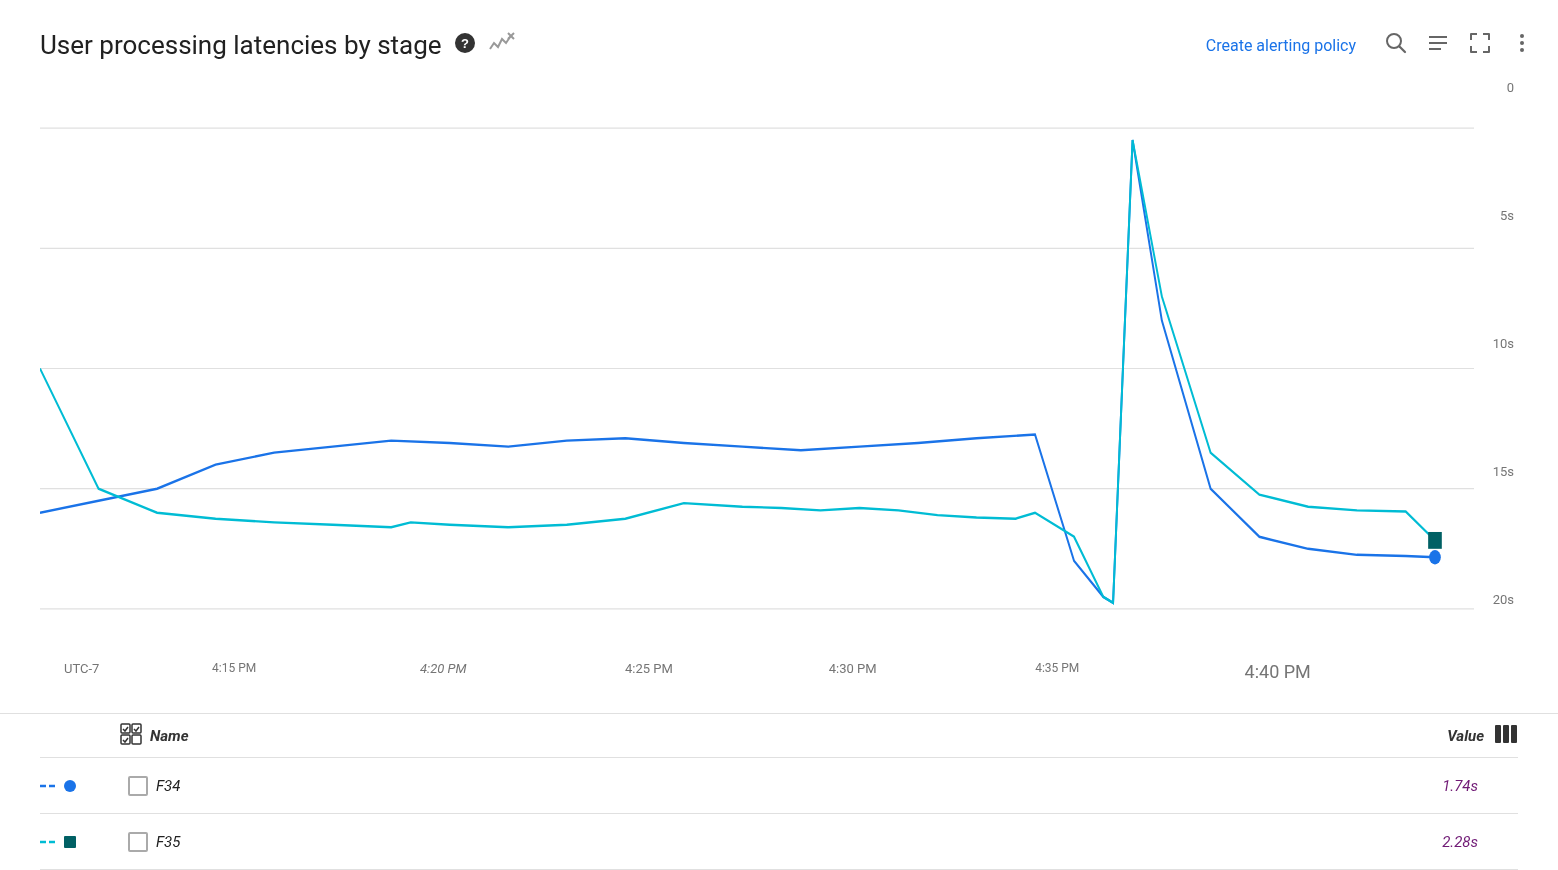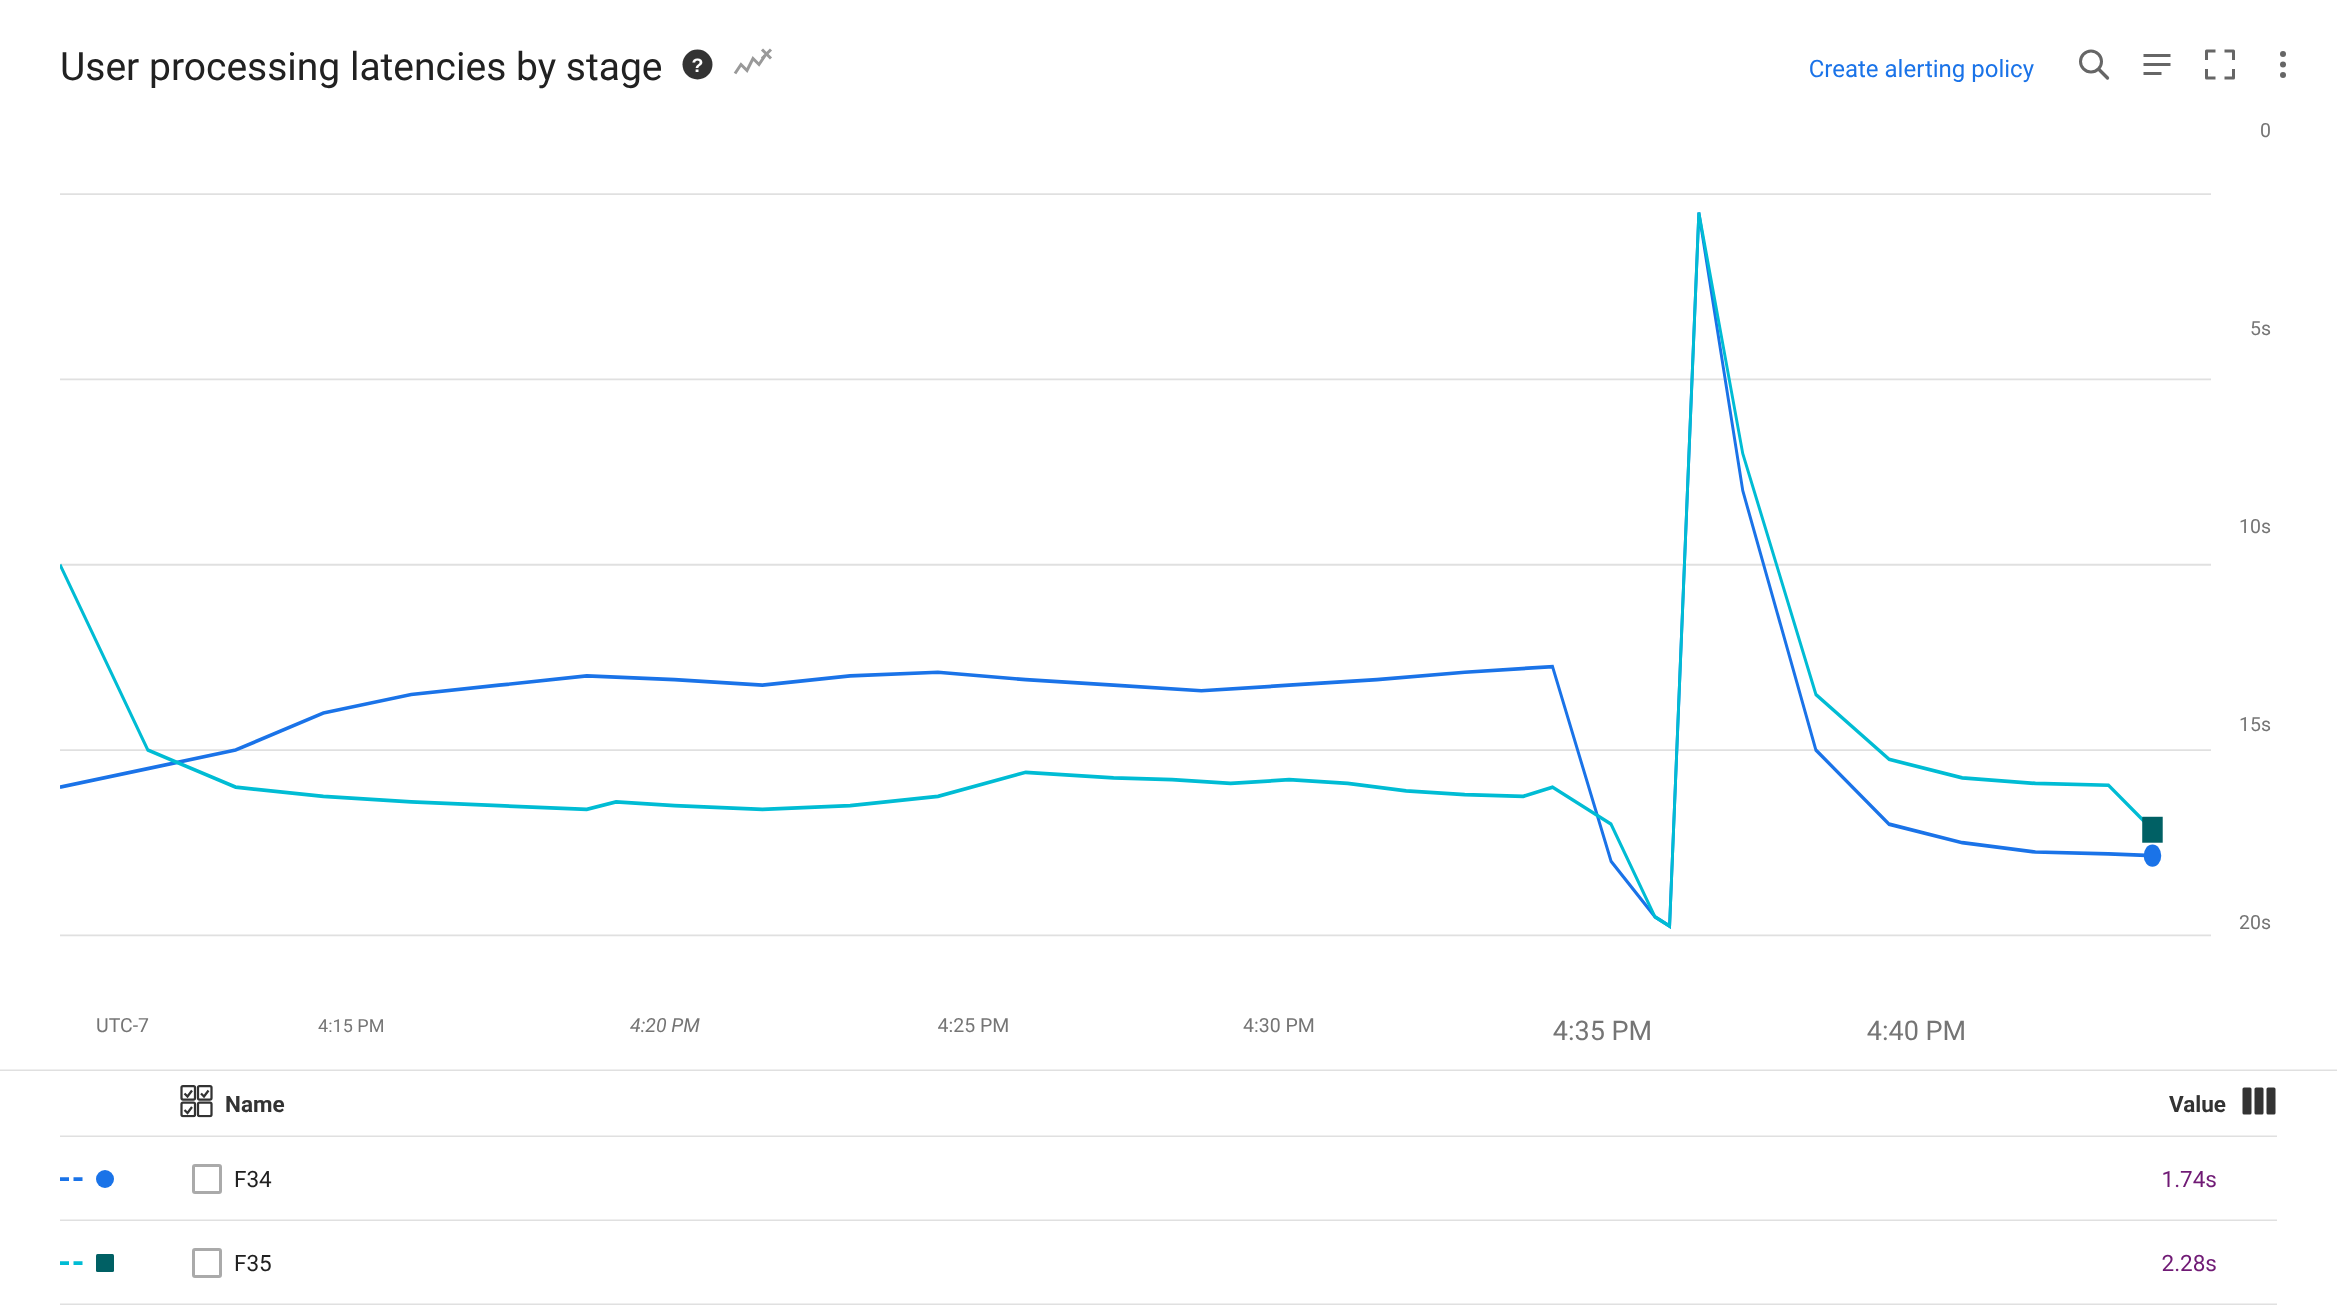--- a/index.html
+++ b/index.html
@@ -89,21 +89,22 @@
     }
 
     .chart-svg-wrapper svg {
       width: 100%;
       height: 100%;
     }
 
     
     .legend-table {
       border-top: 1px solid #e0e0e0;
-      margin-top: 0;
+      margin-top: 16px;
+      font-style: italic;
     }
 
     .legend-header-row {
       display: flex;
       align-items: center;
       padding: 8px 0;
       border-bottom: 1px solid #e0e0e0;
       height: 44px;
     }
 
@@ -338,21 +339,21 @@
         <div class="y-label">0</div>
       </div>
     </div>
 
     <div class="x-axis-row" style="position: relative; height: 40px; margin-right: 44px;">
       <span class="x-label" style="position:absolute; left:0; font-size:13px; color:#757575;margin-left:24px;">UTC-7</span>
       <span class="x-label" style="position:absolute; left:12%; font-size:12px; color:#757575;">4:15 PM</span>
       <span class="x-label" style="position:absolute; left:26.5%; font-size:13px; color:#757575;font-style:italic;">4:20 PM</span>
       <span class="x-label" style="position:absolute; left:40.8%; font-size:13px; color:#757575;">4:25 PM</span>
       <span class="x-label" style="position:absolute; left:55%; font-size:13px; color:#757575;">4:30 PM</span>
-      <span class="x-label" style="position:absolute; left:69.4%; font-size:18px; color:#757575;">4:35 PM</span>
+      <span class="x-label" style="position:absolute; left:69.4%; font-size:12px; color:#757575;">4:35 PM</span>
       <span class="x-label" style="position:absolute; left:84%; font-size:18px; color:#757575;">4:40 PM</span>
     </div>
 
   </div>
 
   <div class="legend-table" style="padding: 0 40px;">
 
     <div class="legend-header-row">
       <div style="display:flex;align-items:center;flex:1;padding-left:80px;gap:8px;">
 

